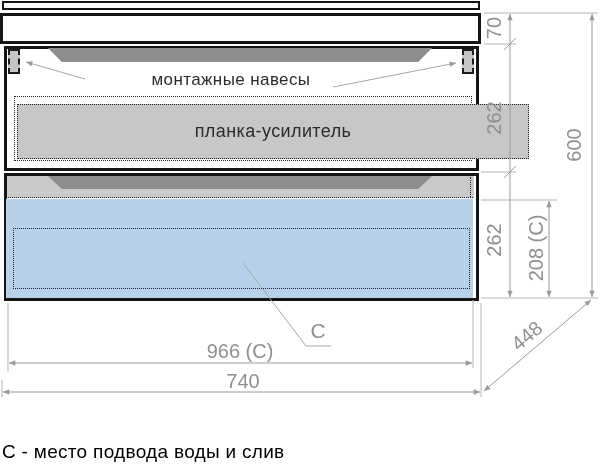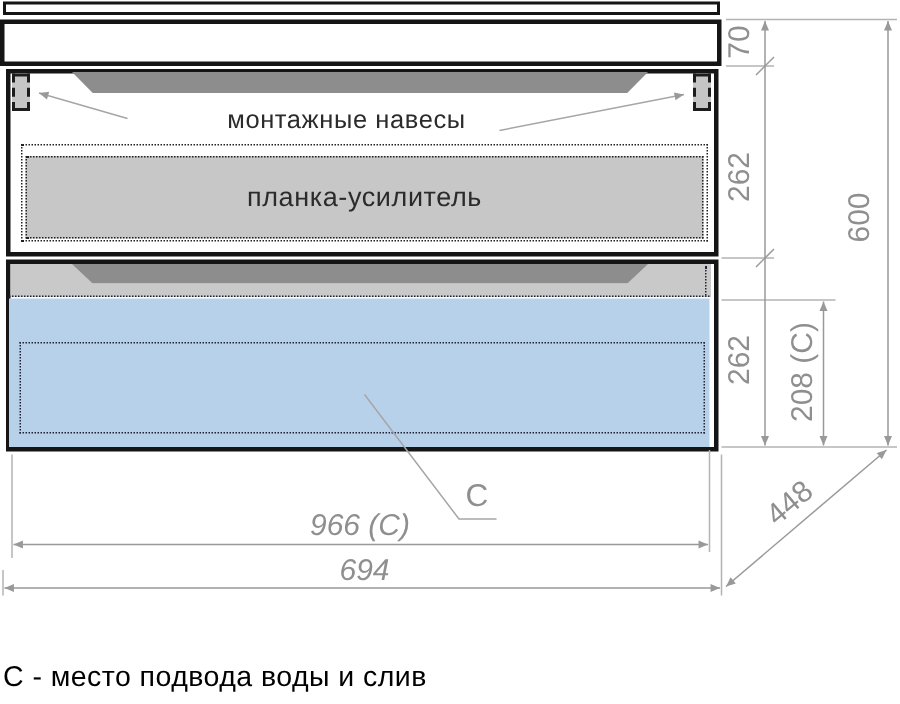--- a/index.html
+++ b/index.html
@@ -9,35 +9,35 @@
   
   .wall-rail{left:2px;top:1px;width:478px;height:9px;background:#fff;border:2px solid #151515;}
   .countertop{left:0;top:13px;width:481px;height:31px;background:#fff;border:3px solid #151515;}
   .drawer1{left:4px;top:46px;width:475px;height:125px;background:#fff;border:3px solid #151515;}
   .drawer2{left:4px;top:173px;width:475px;height:128px;background:#fff;border:3px solid #151515;}
   .hanger{width:12px;height:25px;top:49px;background:#c5c5c5;border:2px dashed #1c1c1c;}
   .hanger.l{left:8px;} .hanger.r{left:462px;}
   .label-hangers{left:111px;top:70px;width:240px;text-align:center;font-size:17px;
                  letter-spacing:.4px;color:#2b2b2b;}
   .dottedA{left:14px;top:96px;width:458px;height:65px;border:1.5px dotted #222;}
-  .planka{left:17px;top:104px;width:452px;height:55px;background:#c7c7c7;border:1.5px dotted #222;
+  .planka{left:17px;top:104px;width:512px;height:55px;background:#c7c7c7;border:1.5px dotted #222;
           display:flex;align-items:center;justify-content:center;font-size:18px;
           letter-spacing:.4px;color:#2b2b2b;}
   .band2{left:7px;top:176px;width:467px;height:22px;background:#c9c9c9;}
   .blue-top-dots{left:6px;top:197px;width:467px;height:0;border-top:1.5px dotted #223;}
   .blue{left:6px;top:199px;width:467px;height:99px;background:#b7d1eb;}
   .dottedB{left:13px;top:228px;width:457px;height:61px;border:1.5px dotted #223;background:transparent;}
   .dotsV{left:470px;top:177px;width:0;height:20px;border-left:1.5px dotted #223;}
   .handle{background:#8d8d8d;clip-path:polygon(0 0,100% 0,96.4% 100%,3.6% 100%);}
   .handle.h1{left:48px;top:48px;width:384px;height:14px;}
   .handle.h2{left:48px;top:176px;width:384px;height:13px;}
   
   .dim{position:absolute;color:#8f8f8f;font-size:20px;white-space:nowrap;
        transform:translate(-50%,-50%) rotate(-90deg);transform-origin:center;}
-  .dim.h{transform:translate(-50%,-50%);font-style:italic;}
+  .dim.h{transform:translate(-50%,-50%);}
   .dim.diag{transform:translate(-50%,-50%) rotate(-40deg);}
   .c-marker{position:absolute;color:#8f8f8f;font-size:21px;transform:translate(-50%,-50%);}
   .caption{left:2px;top:441px;font-size:19px;letter-spacing:.3px;color:#000000;}
   svg.overlay{position:absolute;left:0;top:0;width:600px;height:469px;pointer-events:none;}
 </style>
 </head>
 <body>
 
 <div class="abs wall-rail"></div>
 <div class="abs countertop"></div>
@@ -94,16 +94,16 @@
   </g>
 </svg>
 
 <div class="dim" style="left:494px;top:28px;">70</div>
 <div class="dim" style="left:494px;top:118px;">262</div>
 <div class="dim" style="left:494px;top:240px;">262</div>
 <div class="dim" style="left:536px;top:248px;">208 (С)</div>
 <div class="dim" style="left:574px;top:145px;">600</div>
 <div class="dim diag" style="left:527px;top:336px;">448</div>
 <div class="dim h" style="left:240px;top:351px;">966 (С)</div>
-<div class="dim h" style="left:243px;top:381px;">694</div>
+<div class="dim h" style="left:243px;top:381px;">740</div>
 <div class="c-marker" style="left:318px;top:331px;">С</div>
 
 <div class="abs caption">С - место подвода воды и слив</div>
 
 </body></html>

